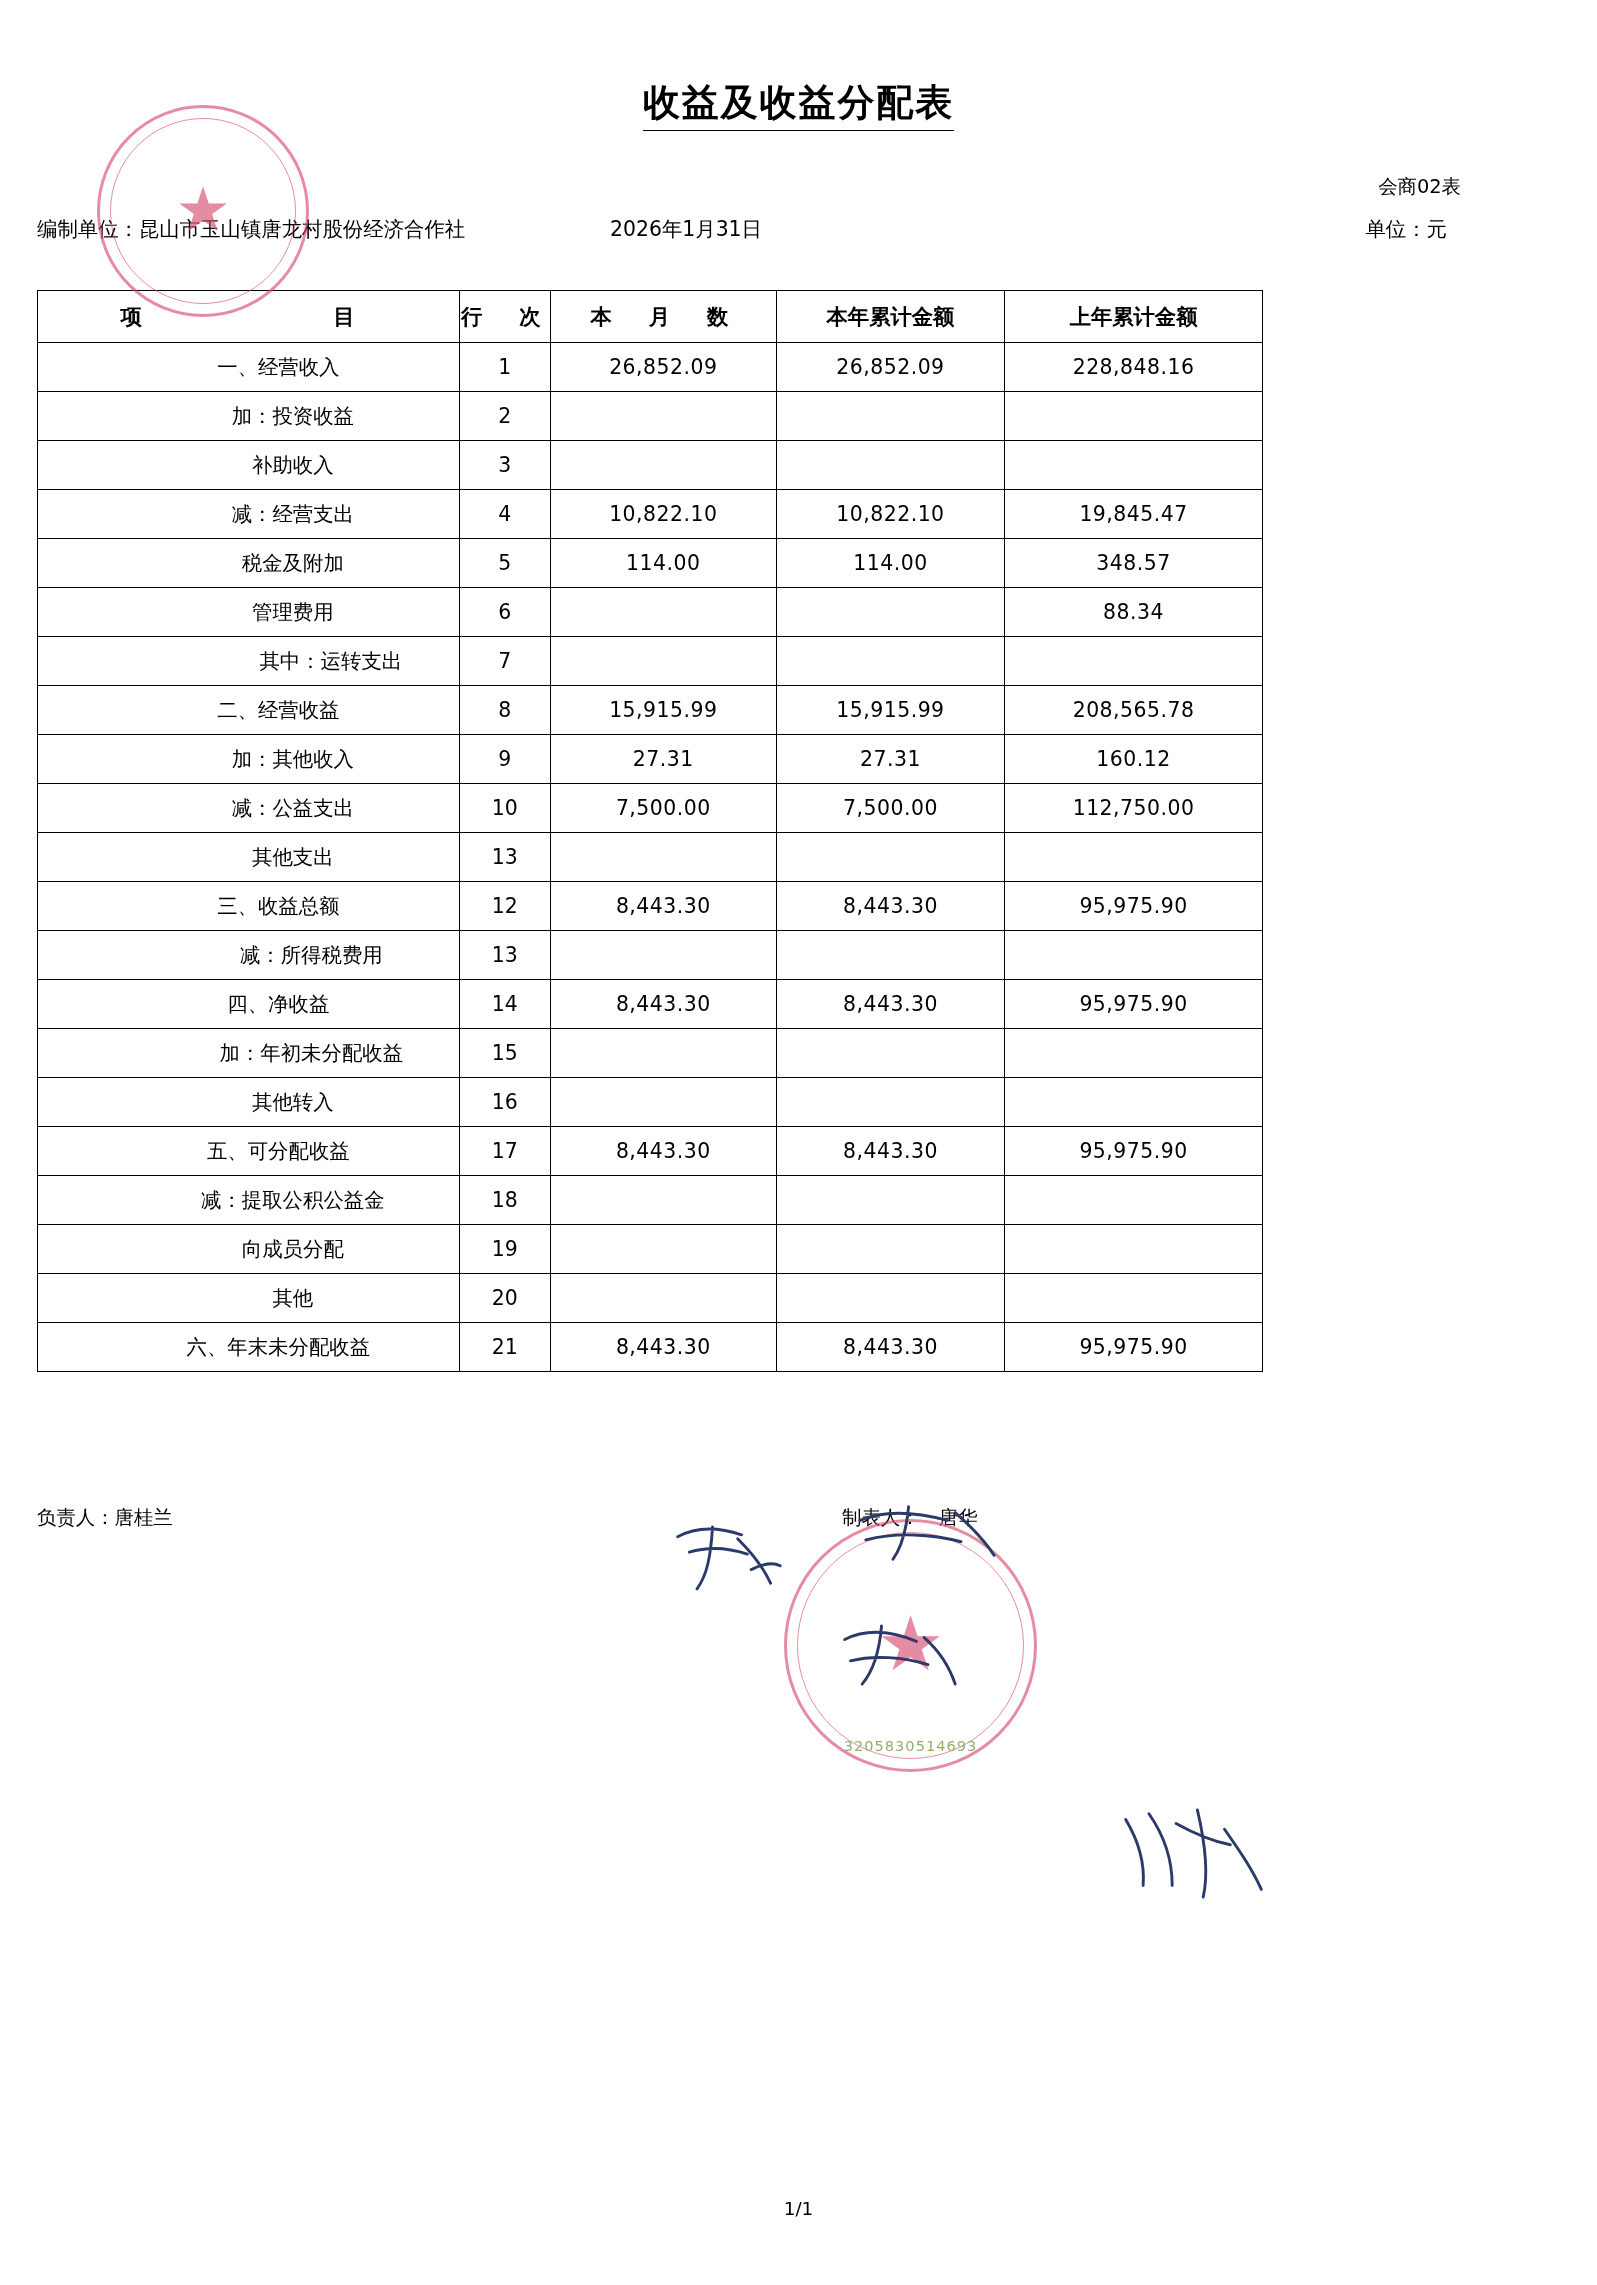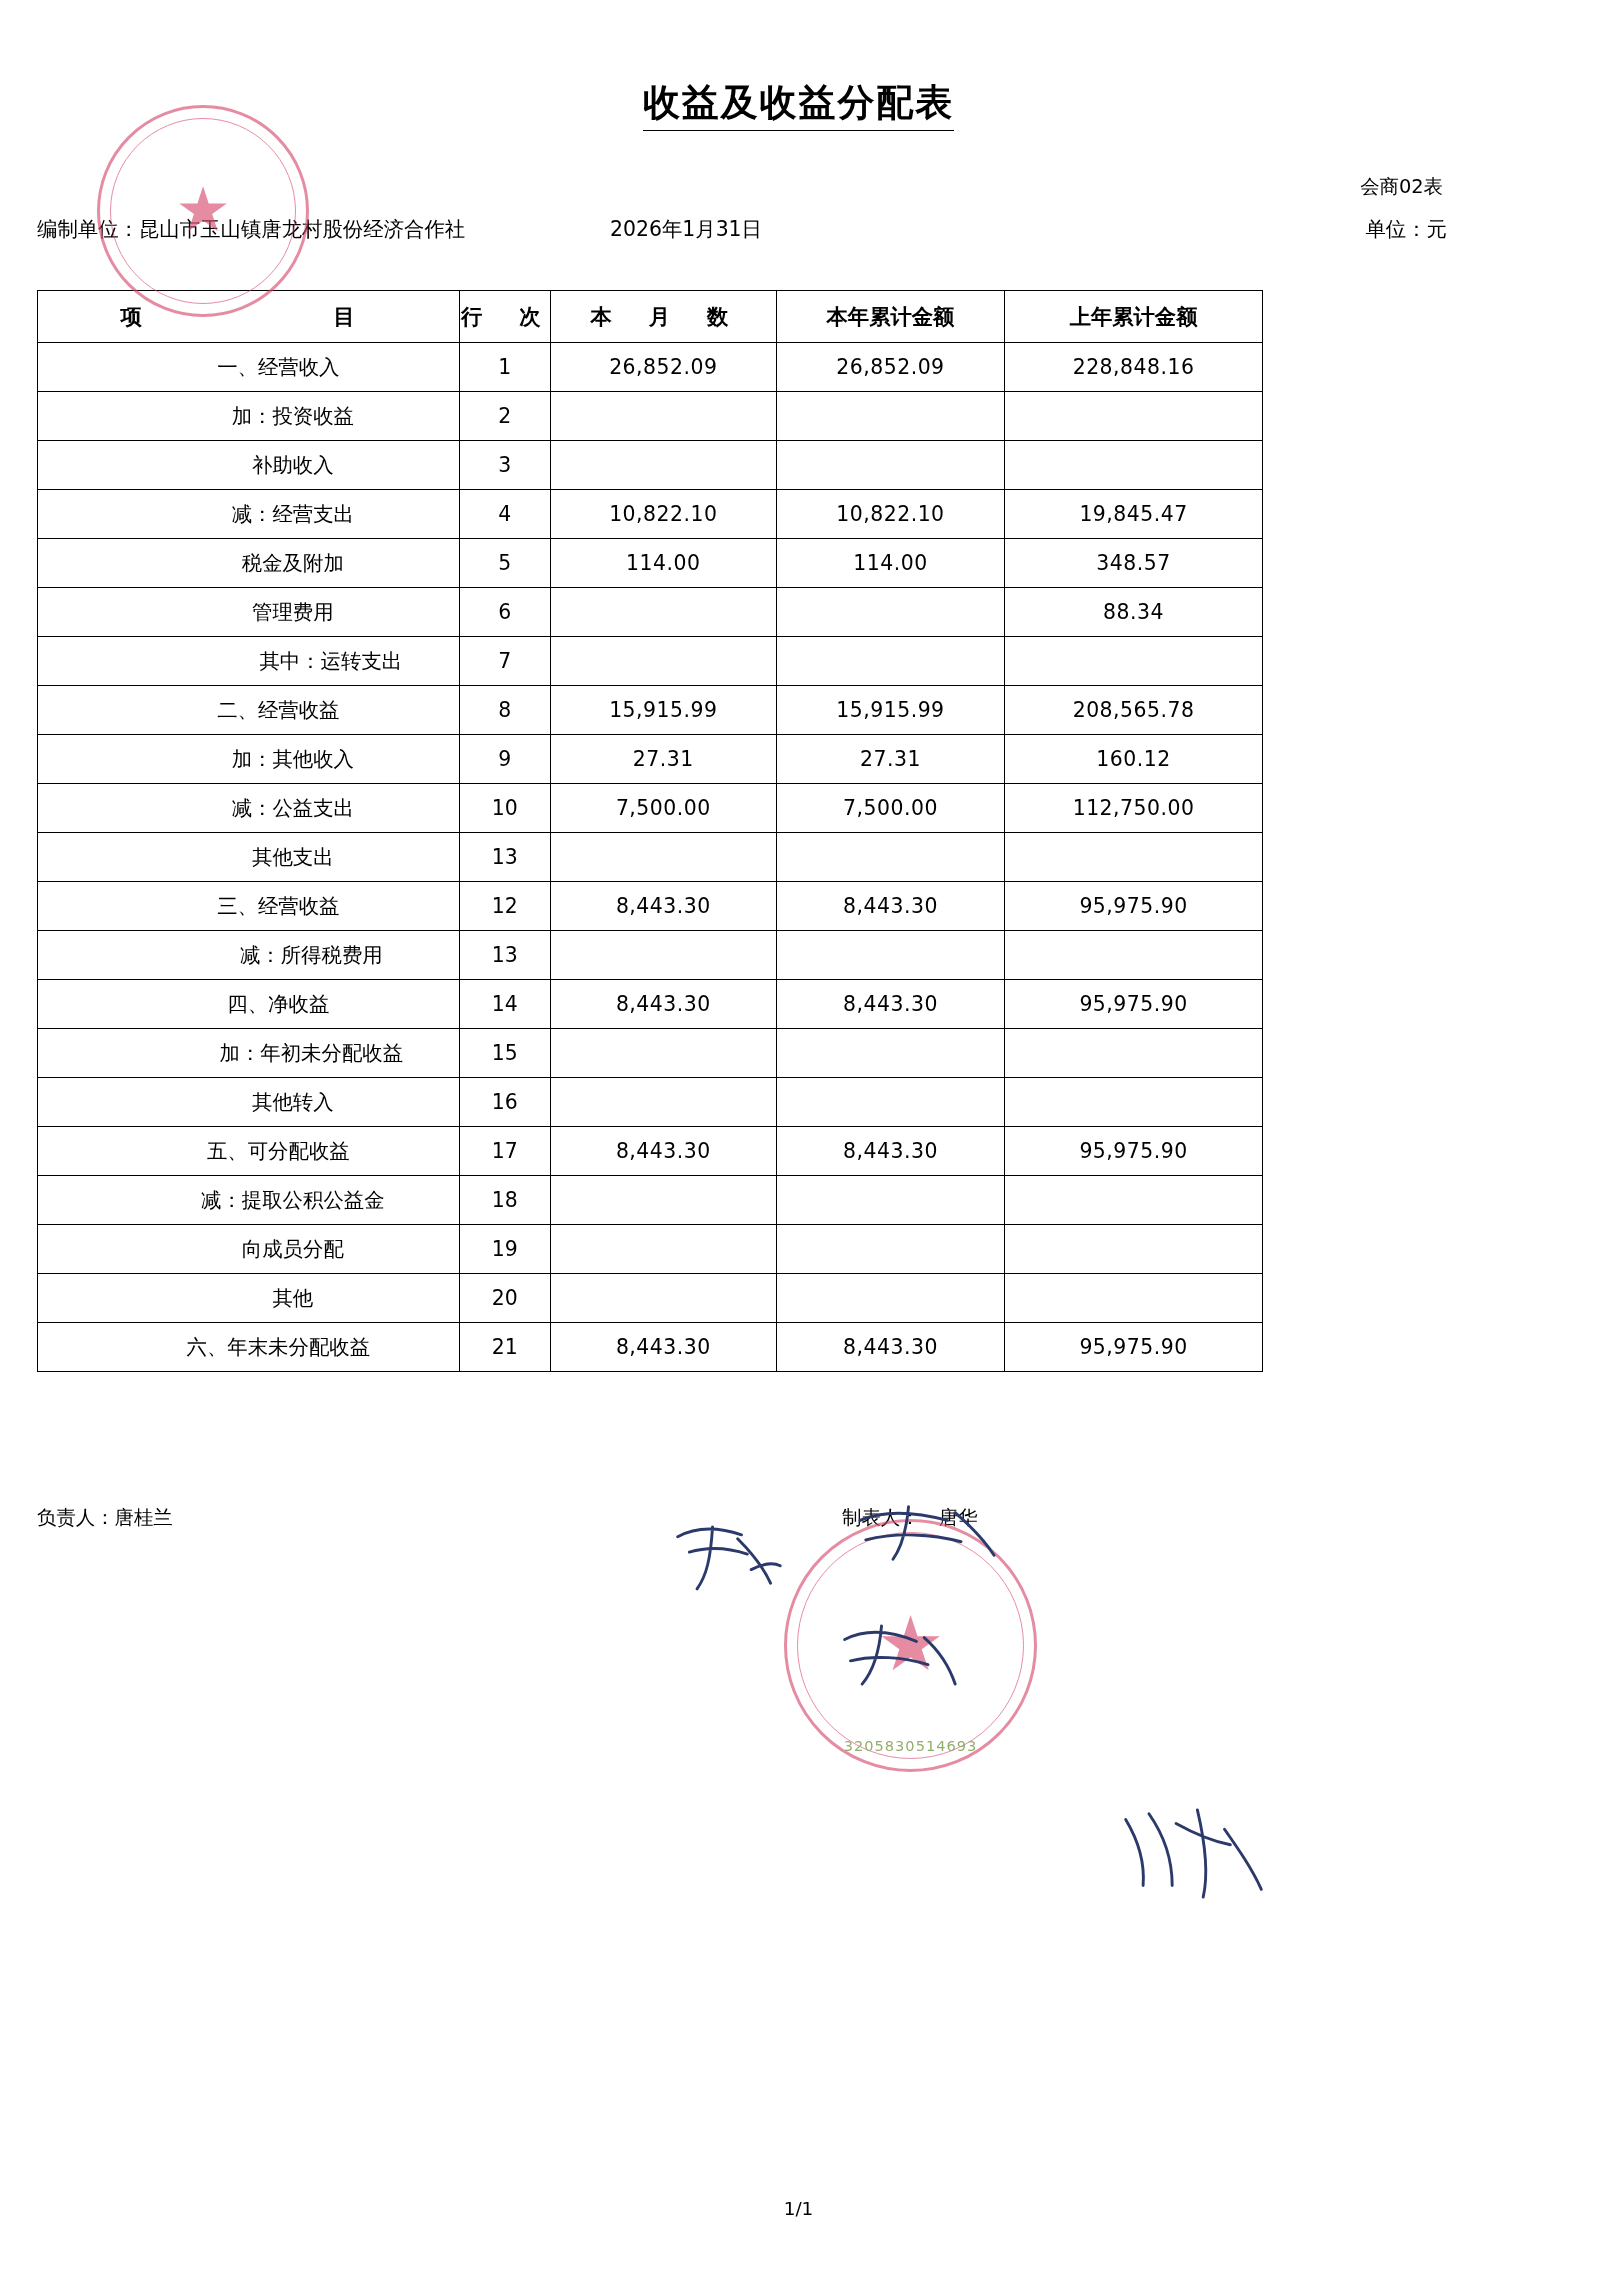--- a/index.html
+++ b/index.html
@@ -33,21 +33,21 @@
   .title span {
     border-bottom: 1.9px solid #000;
     padding-bottom: 5.8px;
     margin-top: 44px;
   }
 
   
   .form-code {
     position: absolute;
     top: 173px;
-    right: 154px;
+    right: 136px;
     font-size: 19.4px;
   }
   .meta-row {
     position: absolute;
     top: 215px;
     left: 37px;
     right: 150px;
     height: 25px;
     font-size: 20.4px;
   }
@@ -308,21 +308,21 @@
             <td class="num">112,750.00</td>
           </tr>
           <tr>
             <td class="item-cell"><span class="item-text ind1">其他支出</span></td>
             <td class="lineno">13</td>
             <td class="num"></td>
             <td class="num"></td>
             <td class="num"></td>
           </tr>
           <tr>
-            <td class="item-cell"><span class="item-text ind0">三、经营收益</span></td>
+            <td class="item-cell"><span class="item-text ind0">三、收益总额</span></td>
             <td class="lineno">12</td>
             <td class="num">8,443.30</td>
             <td class="num">8,443.30</td>
             <td class="num">95,975.90</td>
           </tr>
           <tr>
             <td class="item-cell"><span class="item-text ind2">减：所得税费用</span></td>
             <td class="lineno">13</td>
             <td class="num"></td>
             <td class="num"></td>

